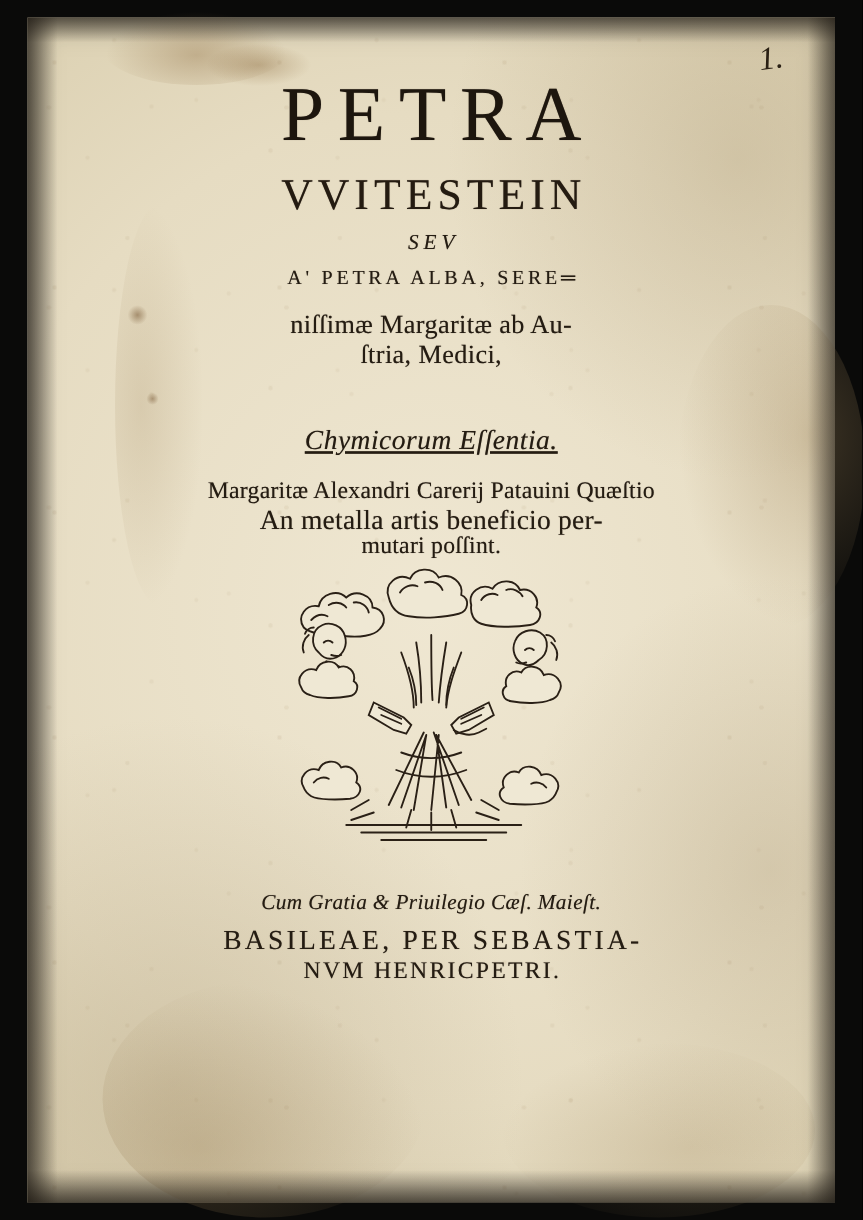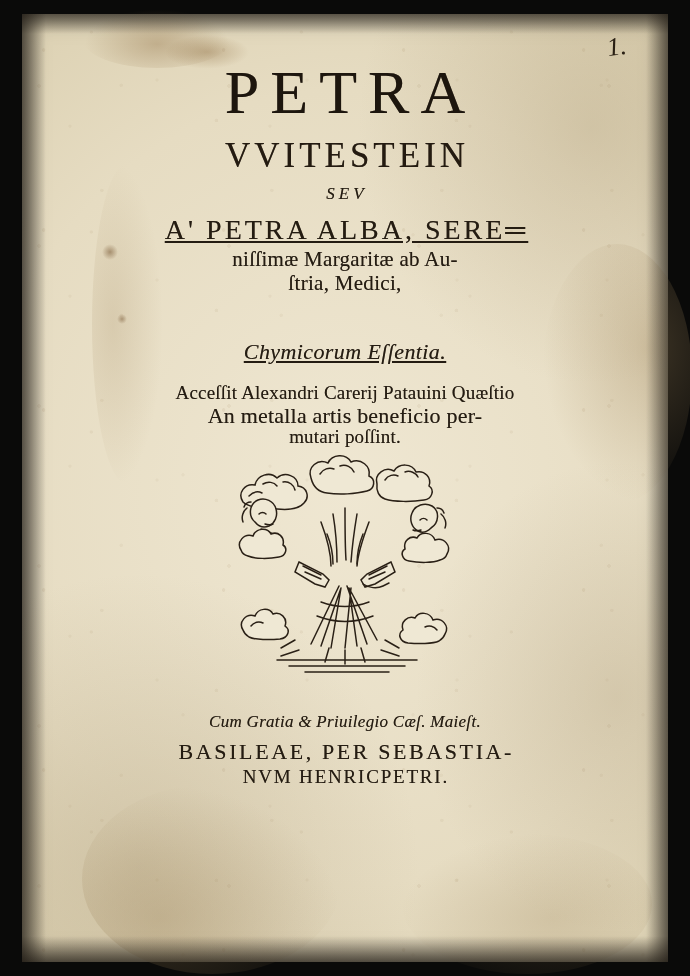--- a/index.html
+++ b/index.html
@@ -111,24 +111,23 @@
   }
   .title-seu {
     top: 170px;
     font-size: 17px;
     letter-spacing: 4px;
     font-style: italic;
     text-indent: 4px;
   }
   .line-petra {
     top: 200px;
-    font-size: 28px;
+    font-size: 16px;
     letter-spacing: 3px;
     text-indent: 3px;
-    text-decoration: underline;
   }
   .line-2 { top: 234px; font-size: 21px; letter-spacing: 0.3px; font-family: Liberation Serif, serif; }
   .line-3 { top: 258px; font-size: 21px; letter-spacing: 0.3px; }
   .disc-1 { top: 298px; font-size: 22px; font-style: italic; letter-spacing: 0.4px; }
   .disc-2 { top: 326px; font-size: 22px; font-style: italic; letter-spacing: 0.4px; text-decoration: underline; }
   .acc-1  { top: 368px; font-size: 19px; letter-spacing: 0.2px; }
   .acc-2  { top: 390px; font-size: 22px; letter-spacing: 0.2px; }
   .acc-3  { top: 412px; font-size: 19px; letter-spacing: 0.2px; }
   .priv   { top: 698px; font-size: 17px; font-style: italic; letter-spacing: 0.3px; }
   .imp-1  { top: 726px; font-size: 22px; letter-spacing: 2.6px; text-indent: 2.6px; }
@@ -179,21 +178,21 @@
     <div class="ink title-main">PETRA</div>
     <div class="ink title-seu">SEV</div>
     <div class="ink title-sub">VVITESTEIN</div>
 
     <div class="ink line-petra">A' PETRA ALBA, SERE═</div>
     <div class="ink line-2">niſſimæ Margaritæ ab Au-</div>
     <div class="ink line-3">ſtria, Medici,</div>
 
     <div class="ink disc-2">Chymicorum Eſſentia.</div>
 
-    <div class="ink acc-1">Acceſſit Alexandri Carerij Patauini Quæſtio</div>
+    <div class="ink acc-1">Margaritæ Alexandri Carerij Patauini Quæſtio</div>
     <div class="ink acc-2">An metalla artis beneficio per-</div>
     <div class="ink acc-3">mutari poſſint.</div>
 
     <div class="woodcut">
       <svg viewBox="0 0 240 230" width="240" height="230" aria-hidden="true">
         <g fill="none" stroke="#2a2016" stroke-width="1.5" stroke-linecap="round">
 
           <g>
             <path d="M18 58c-6-9 2-19 12-17 2-10 15-14 22-7 8-7 21-2 21 8 9 1 12 11 6 17-5 6-17 7-27 6-13-1-28-1-34-7z" fill="#efe8d4"></path>
             <path d="M24 52c4-4 9-5 13-3M38 40c5-3 11-2 14 2M58 38c6-1 11 3 12 8"></path>

